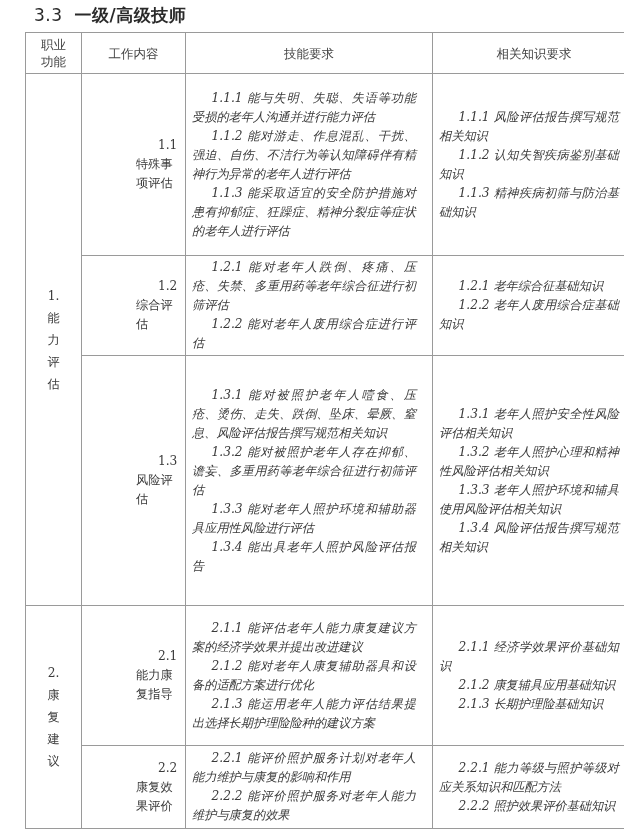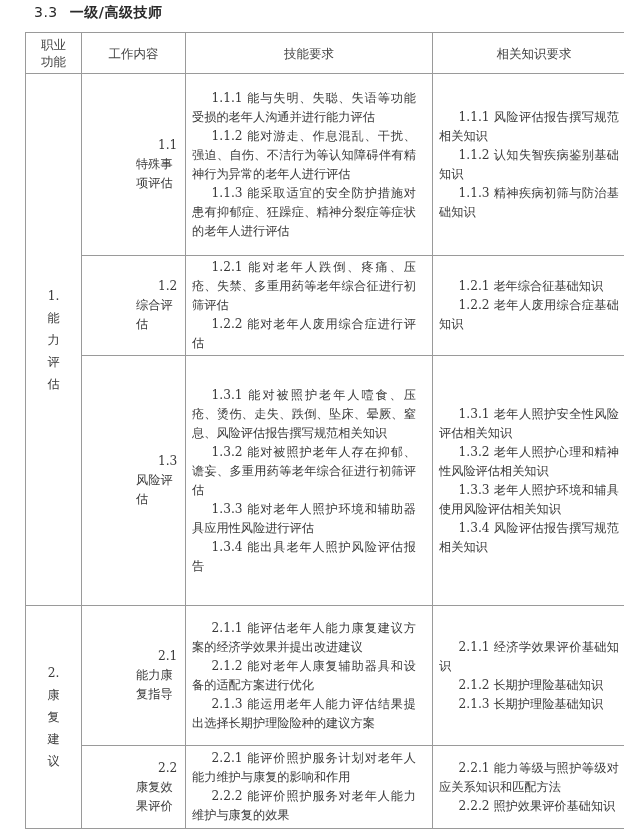--- a/index.html
+++ b/index.html
@@ -1,30 +1,30 @@
 <!DOCTYPE html>
 <html><head>
 <meta charset="utf-8">
 <style>
   html, body { margin:0; padding:0; background:#ffffff; }
   body { width:624px; height:835px; position:relative; overflow:hidden;
          font-family: "DejaVu Serif", "Liberation Serif", serif; color:#3a3a3a; }
-  .section-title { position:absolute; left:34px; top:4px; font-size:14px; font-weight:bold;
+  .section-title { position:absolute; left:34px; top:4px; font-size:17px; font-weight:bold;
          font-family:"DejaVu Sans","Liberation Sans",sans-serif; color:#2a2a2a; letter-spacing:0.5px; }
   .section-title .num { margin-right:12px; font-weight:normal; }
   table { position:absolute; left:25px; top:32px; border-collapse:collapse; table-layout:fixed;
           width:610px; font-size:12.2px; line-height:19px; }
   td, th { border:1.5px solid #9a9a9a; vertical-align:middle; padding:0; }
   th { font-weight:normal; text-align:center; height:40px; font-size:12.5px; line-height:17px; color:#444; }
   col.c1 { width:56px; } col.c2 { width:104px; } col.c3 { width:247px; } col.c4 { width:203px; }
   .func { text-align:center; padding:0 6px; }
   .func span { display:block; line-height:22px; }
   .content { padding:0 6px 0 6px; }
   .content .txt { text-indent:1.8em;margin-left:48px; }
-  .skills, .knowledge { padding:2px 16px 2px 6px; }
+  .skills, .knowledge { padding:2px 16px 2px 6px;font-style:italic; }
   .item { text-indent:1.6em; text-align:justify; }
   .r11 { height:182px; } .r12 { height:100px; } .r13 { height:250px; }
   .r21 { height:140px; } .r22 { height:83px; }
 </style>
 </head>
 <body>
 
 <div class="section-title">
   <span class="num">3.3</span><span>一级/高级技师</span>
 </div>
@@ -113,21 +113,21 @@
       <td class="content">
           <div class="txt">2.1 能力康复指导</div>
         </td>
       <td class="skills">
         <div class="item">2.1.1 能评估老年人能力康复建议方案的经济学效果并提出改进建议</div>
         <div class="item">2.1.2 能对老年人康复辅助器具和设备的适配方案进行优化</div>
         <div class="item">2.1.3 能运用老年人能力评估结果提出选择长期护理险险种的建议方案</div>
       </td>
       <td class="knowledge">
         <div class="item">2.1.1 经济学效果评价基础知识</div>
-        <div class="item">2.1.2 长期护理险基础知识</div>
+        <div class="item">2.1.2 康复辅具应用基础知识</div>
         <div class="item">2.1.3 长期护理险基础知识</div>
       </td>
     </tr>
     <tr class="r22">
       <td class="content">
           <div class="txt">2.2 康复效果评价</div>
         </td>
       <td class="skills">
         <div class="item">2.2.1 能评价照护服务计划对老年人能力维护与康复的影响和作用</div>
         <div class="item">2.2.2 能评价照护服务对老年人能力维护与康复的效果</div>

